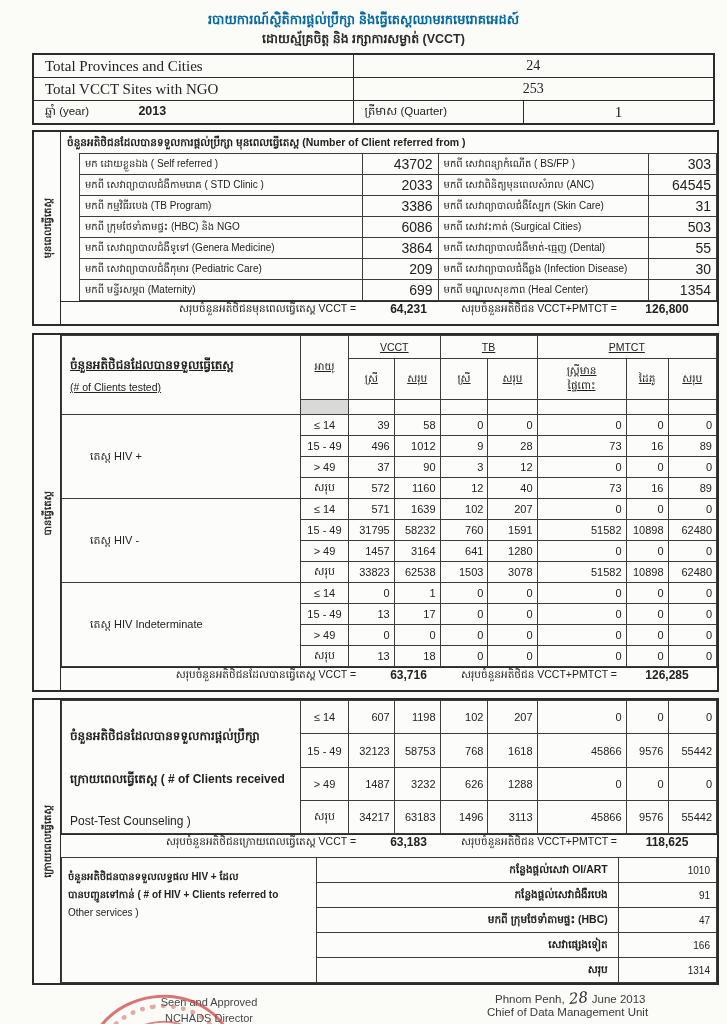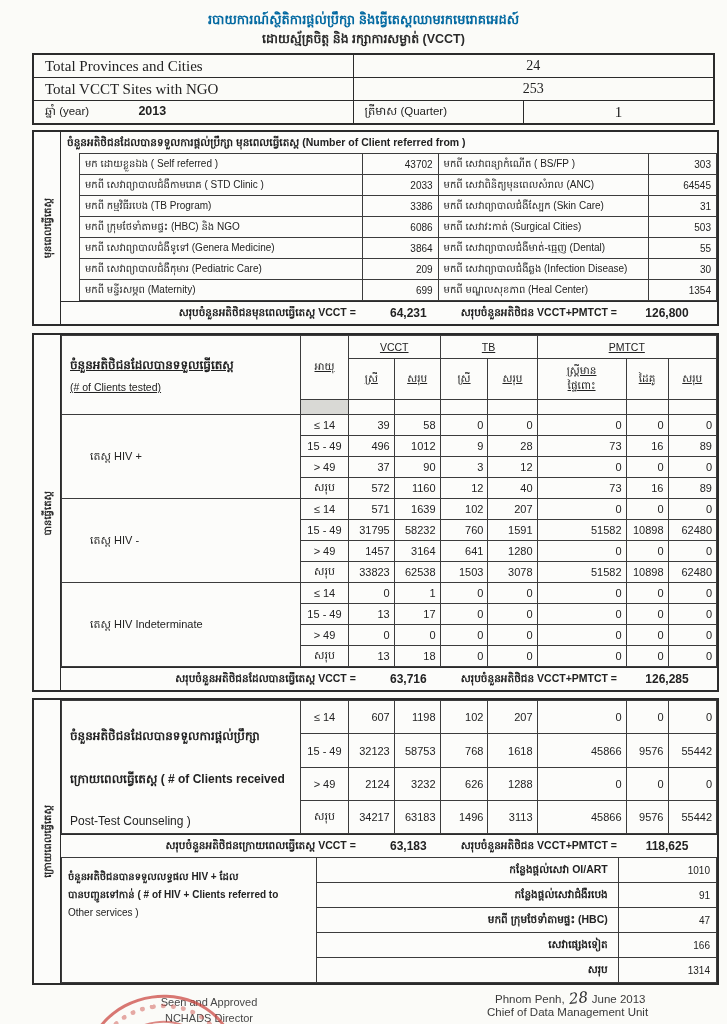--- a/index.html
+++ b/index.html
@@ -22,23 +22,23 @@
   .sec{display:flex;margin:0 0 0 32px;width:683px;border:2px solid #2b2b2b;background:#fcfcfa;}
   .strip{width:26px;display:flex;align-items:center;justify-content:center;}
   .vtext{writing-mode:vertical-rl;transform:rotate(180deg);font-size:10px;font-weight:bold;
          white-space:nowrap;overflow:hidden;max-height:100%;color:#2a2a2a;}
   .secBody{flex:1;border-left:1.5px solid #2b2b2b;min-width:0;}
   
   .sec1Title{font-size:10.5px;font-weight:bold;padding:4px 6px 2px;white-space:nowrap;overflow:hidden;}
   .refTable{margin-left:18px;width:calc(100% - 18px);border:1.5px solid #2b2b2b;table-layout:fixed;}
   .refTable td{border:1px solid #3c3c3c;height:20px;padding:0 5px;overflow:hidden;white-space:nowrap;}
   td.pl,td.pl2{font-size:10px;text-align:left;}
-  td.pv,td.pv2{font-size:10px;text-align:right;}
-  
-  .sumline{display:flex;align-items:center;height:22px;font-weight:bold;border-top:1.5px solid #2b2b2b;}
+  td.pv,td.pv2{font-size:14px;text-align:right;}
+  
+  .sumline{display:flex;align-items:flex-start;height:22px;font-weight:normal;border-top:1.5px solid #2b2b2b;}
   .sumline .sl1{flex:1;text-align:right;font-size:10.5px;white-space:nowrap;overflow:hidden;}
   .sumline .sv1{width:105px;text-align:center;font-size:12px;}
   .sumline .sl2{font-size:10.5px;white-space:nowrap;}
   .sumline .sv2{width:100px;text-align:center;font-size:12px;}
   
   .grid{width:100%;table-layout:fixed;}
   .grid td{border:1px solid #3c3c3c;overflow:hidden;white-space:nowrap;}
   .grid thead td{text-align:center;font-size:10.5px;text-decoration:underline;}
   .lblHead{text-align:left !important;padding:6px 8px;vertical-align:middle;}
   .lblHead .km{font-size:12px;font-weight:bold;margin-bottom:6px;}
@@ -424,21 +424,21 @@
               <td class="num">32123</td>
               <td class="num">58753</td>
               <td class="num">768</td>
               <td class="num">1618</td>
               <td class="num">45866</td>
               <td class="num">9576</td>
               <td class="num">55442</td>
             </tr>
           <tr>
               <td class="age">&gt; 49</td>
-              <td class="num">2124</td>
+              <td class="num">1487</td>
               <td class="num">3232</td>
               <td class="num">626</td>
               <td class="num">1288</td>
               <td class="num">0</td>
               <td class="num">0</td>
               <td class="num">0</td>
             </tr>
           <tr>
               <td class="age">សរុប</td>
               <td class="num">34217</td>

